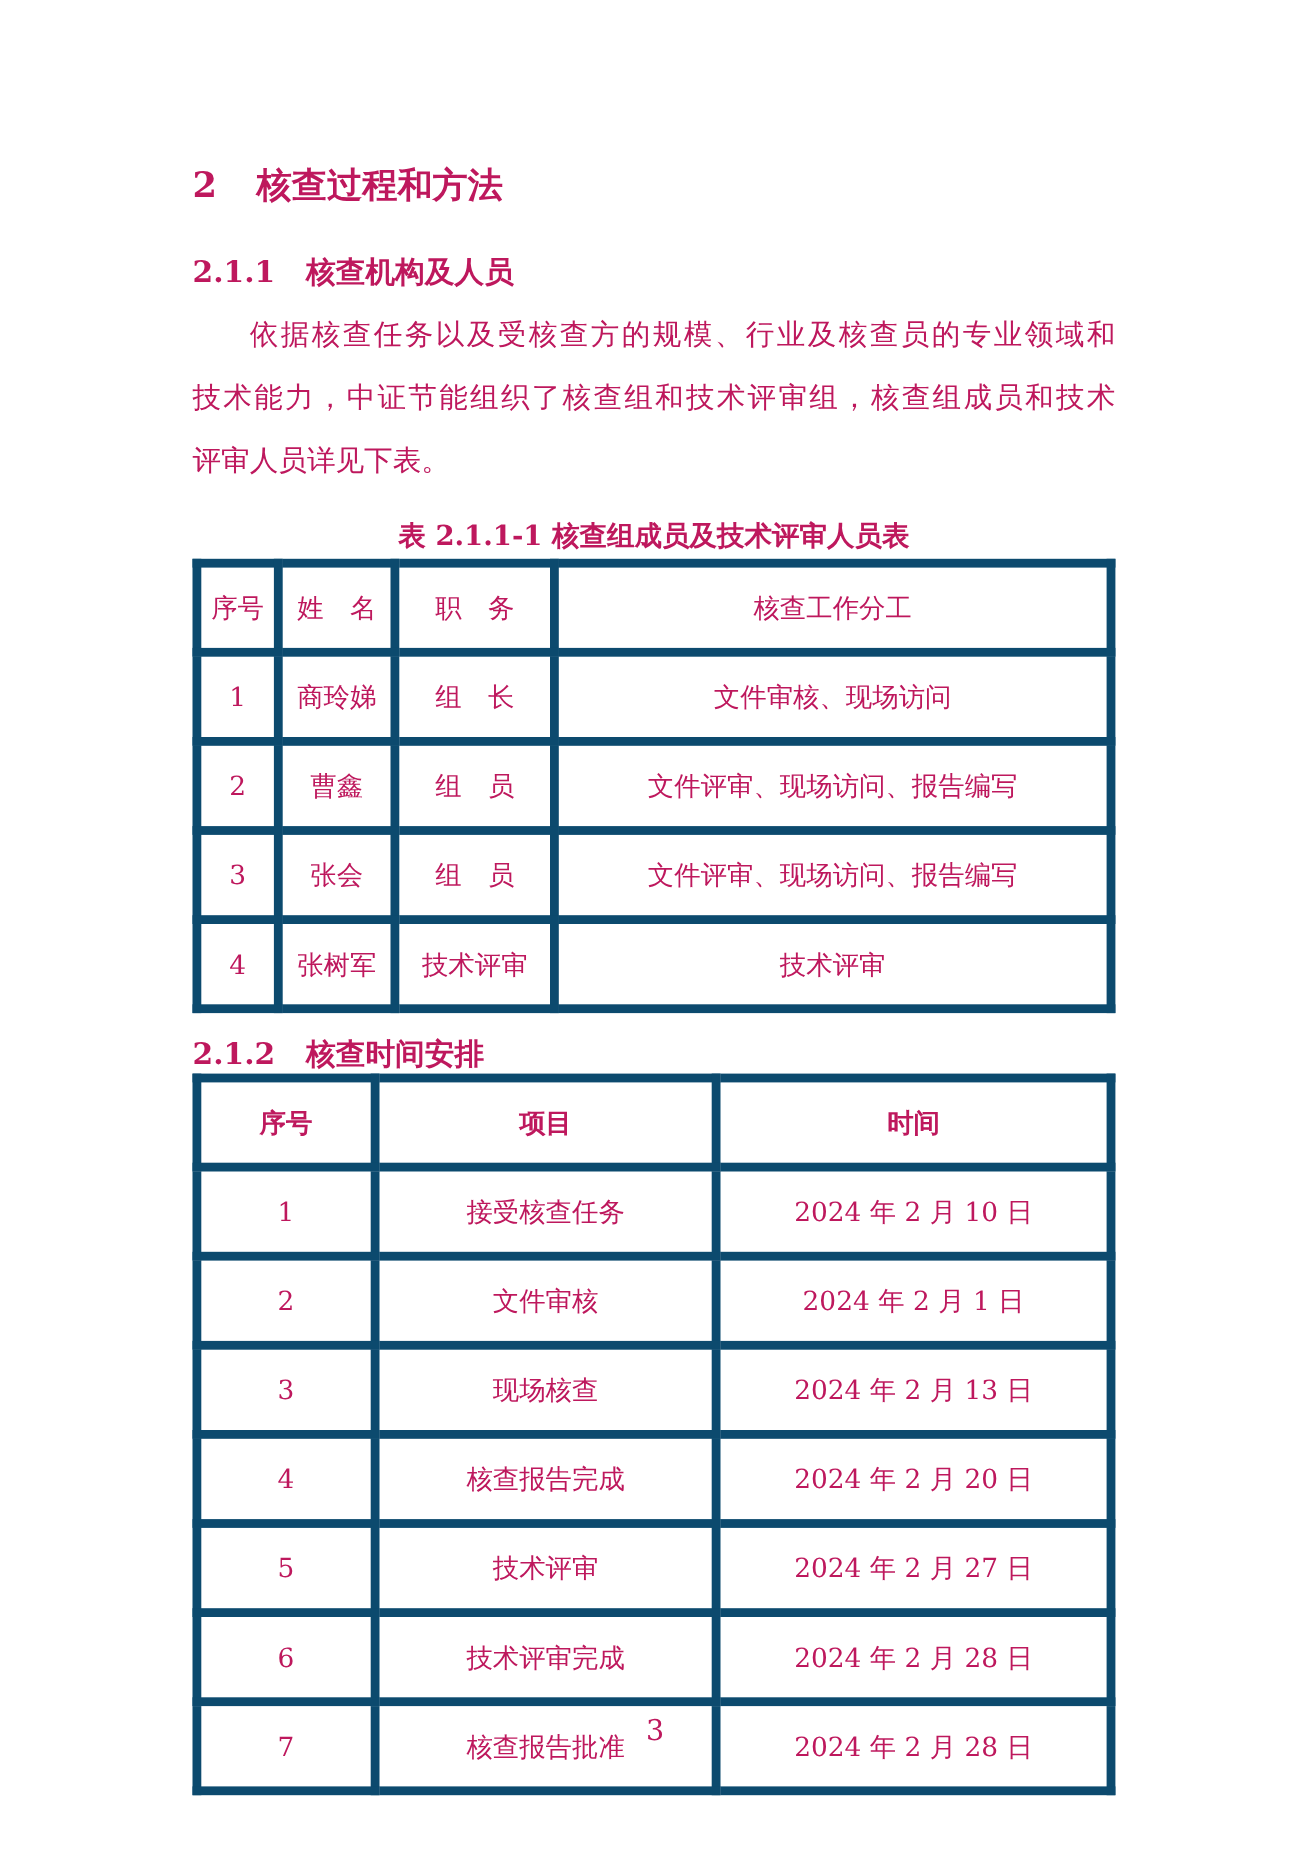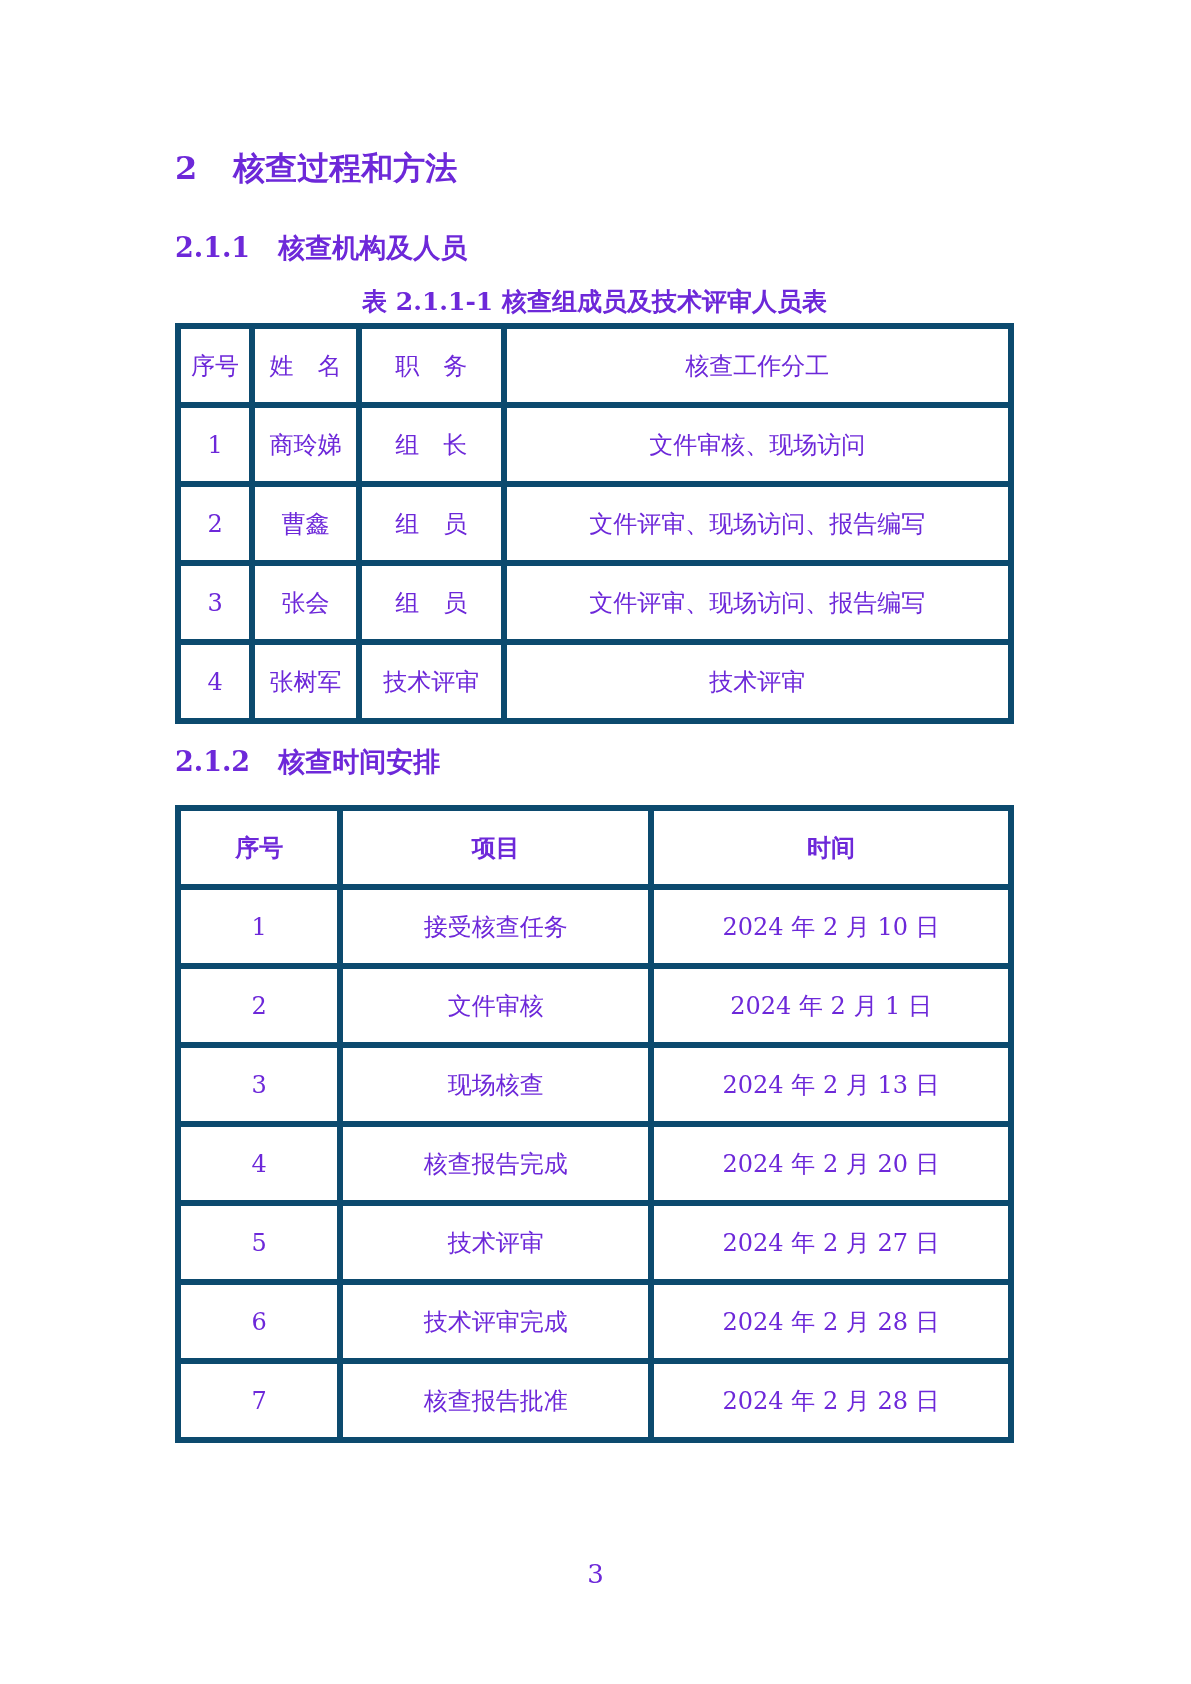--- a/index.html
+++ b/index.html
@@ -6,34 +6,34 @@
     margin: 0;
     padding: 0;
     background: #ffffff;
   }
   .page {
     position: relative;
     width: 1191px;
     height: 1684px;
     margin: 0 auto;
     background: #ffffff;
-    color: #6d28d9;
+    color: #be185d;
     font-family: "DejaVu Serif", "Liberation Serif", serif;
     box-sizing: border-box;
     padding: 150px 177px 0 175px;
     overflow: hidden;
   }
   .h-sec {
     font-weight: bold;
     margin: 0;
   }
   .h1 { font-size: 32px; line-height: 36px; margin-bottom: 46px; }
   .h2 { font-size: 29px; line-height: 33px; margin-bottom: 38px; }
   .h3 { font-size: 27px; line-height: 31px; margin-bottom: 14px; }
-  .h212 { margin-top: 22px; margin-bottom: 28px; }
+  .h212 { margin-top: 22px; margin-bottom: 2px; }
   .h22 { margin-top: 32px; margin-bottom: 26px; }
   .hnum { display: inline-block; }
   .h1 .hnum { margin-right: 36px; }
   .h2 .hnum, .h3 .hnum { margin-right: 28px; }
 
   .para { margin: 0; }
   .pline {
     font-size: 26px;
     line-height: 57px;
     white-space: nowrap;
@@ -54,21 +54,21 @@
     margin-bottom: 6px;
   }
   .tcaption2 { margin-bottom: 10px; }
 
   table.tbl {
     width: 100%;
     border-collapse: collapse;
     table-layout: fixed;
   }
   table.tbl td, table.tbl th {
-    border: 6px solid #0c4a6e;
+    border: 8px solid #0c4a6e;
     text-align: center;
     vertical-align: middle;
     font-size: 24px;
     height: 45px;
     padding: 14px 4px;
     overflow: hidden;
   }
   table.t1 th { font-weight: normal; }
   table.t2 th { font-weight: bold; }
 
@@ -89,20 +89,25 @@
 
   <div class="h-sec h1">
     <span class="hnum">2</span><span>核查过程和方法</span>
   </div>
 
 
   <div class="h-sec h3">
     <span class="hnum">2.1.1</span><span>核查机构及人员</span>
   </div>
 
+  <div class="para">
+    <div class="pline jlast indent">依据核查任务以及受核查方的规模、行业及核查员的专业领域和</div>
+    <div class="pline jlast">技术能力，中证节能组织了核查组和技术评审组，核查组成员和技术</div>
+    <div class="pline">评审人员详见下表。</div>
+  </div>
 
   <div class="tcaption">表 2.1.1-1 核查组成员及技术评审人员表</div>
 
   <table class="tbl t1">
     <colgroup>
       <col style="width:8.9%">
         <col style="width:12.8%">
         <col style="width:17.4%">
         <col style="width:60.9%">
     </colgroup>

